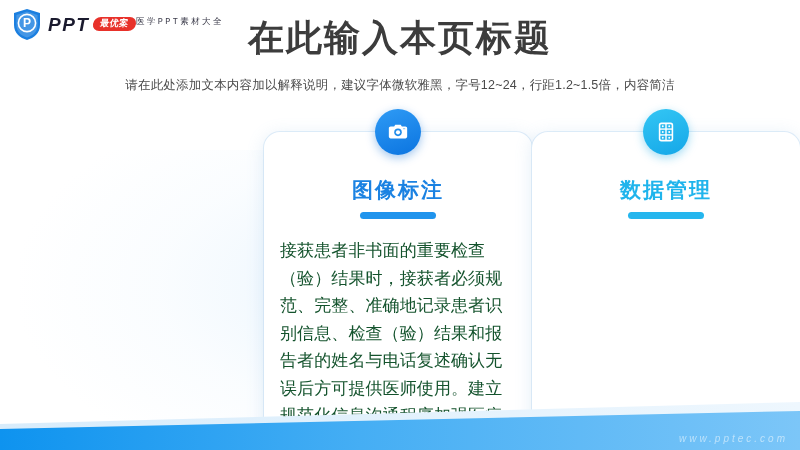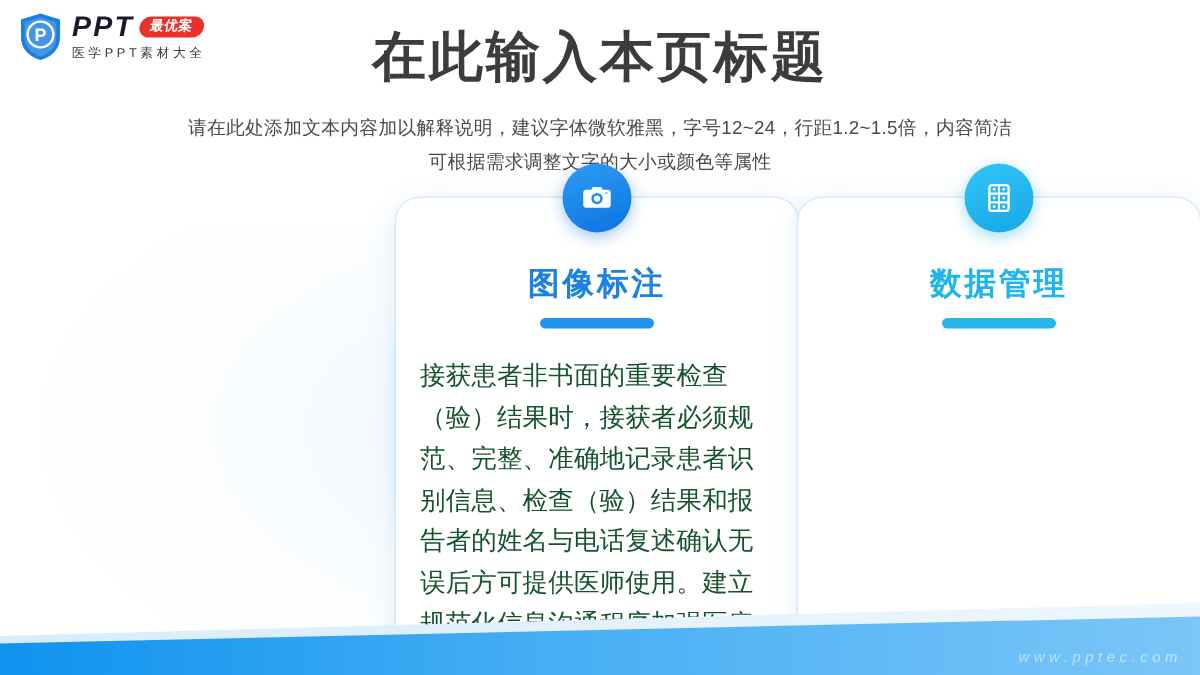--- a/index.html
+++ b/index.html
@@ -47,21 +47,21 @@
   .logo-shield {
     width: 30px;
     height: 33px;
     position: relative;
     flex: none;
   }
   .logo-shield svg { display: block; }
   .logo-words {
     margin-left: 6px;
     display: flex;
-    flex-direction: column;
+    flex-direction: row;
     justify-content: center;
   }
   .logo-row1 {
     display: flex;
     align-items: center;
   }
   .logo-ppt {
     font-size: 19px;
     font-weight: bold;
     font-style: italic;
@@ -81,20 +81,21 @@
     letter-spacing: 0.5px;
     transform: skewX(-8deg);
   }
   .logo-sub {
     font-size: 8.5px;
     color: #3b3b4a;
     letter-spacing: 2.4px;
     margin-top: 3px;
     line-height: 1;
     white-space: nowrap;
+    font-family: Liberation Mono, monospace;
   }
 
   
   .page-title {
     position: absolute;
     top: 16px;
     left: 0;
     width: 100%;
     text-align: center;
     font-size: 36px;
@@ -234,21 +235,20 @@
         <span class="logo-ppt">PPT</span>
         <span class="logo-badge">最优案</span>
       </div>
       <div class="logo-sub">医学PPT素材大全</div>
     </div>
   </div>
 
   <div class="page-title">在此输入本页标题</div>
   <div class="page-subtitle">
     <div>请在此处添加文本内容加以解释说明，建议字体微软雅黑，字号12~24，行距1.2~1.5倍，内容简洁</div>
-    <div>可根据需求调整文字的大小或颜色等属性</div>
   </div>
 
   <div class="cards">
 
     <div class="card">
       <div class="card-icon blue">
         <svg viewBox="0 0 24 24" width="22" height="22" aria-hidden="true">
           <path d="M9 4 L15 4 L16.2 6 L20 6 C21.1 6 22 6.9 22 8 L22 17 C22 18.1 21.1 19 20 19 L4 19 C2.9 19 2 18.1 2 17 L2 8 C2 6.9 2.9 6 4 6 L7.8 6 Z" fill="#ffffff"></path>
           <circle cx="12" cy="12.4" r="4.1" fill="#1f8bea"></circle>
           <circle cx="12" cy="12.4" r="2.3" fill="#ffffff"></circle>

